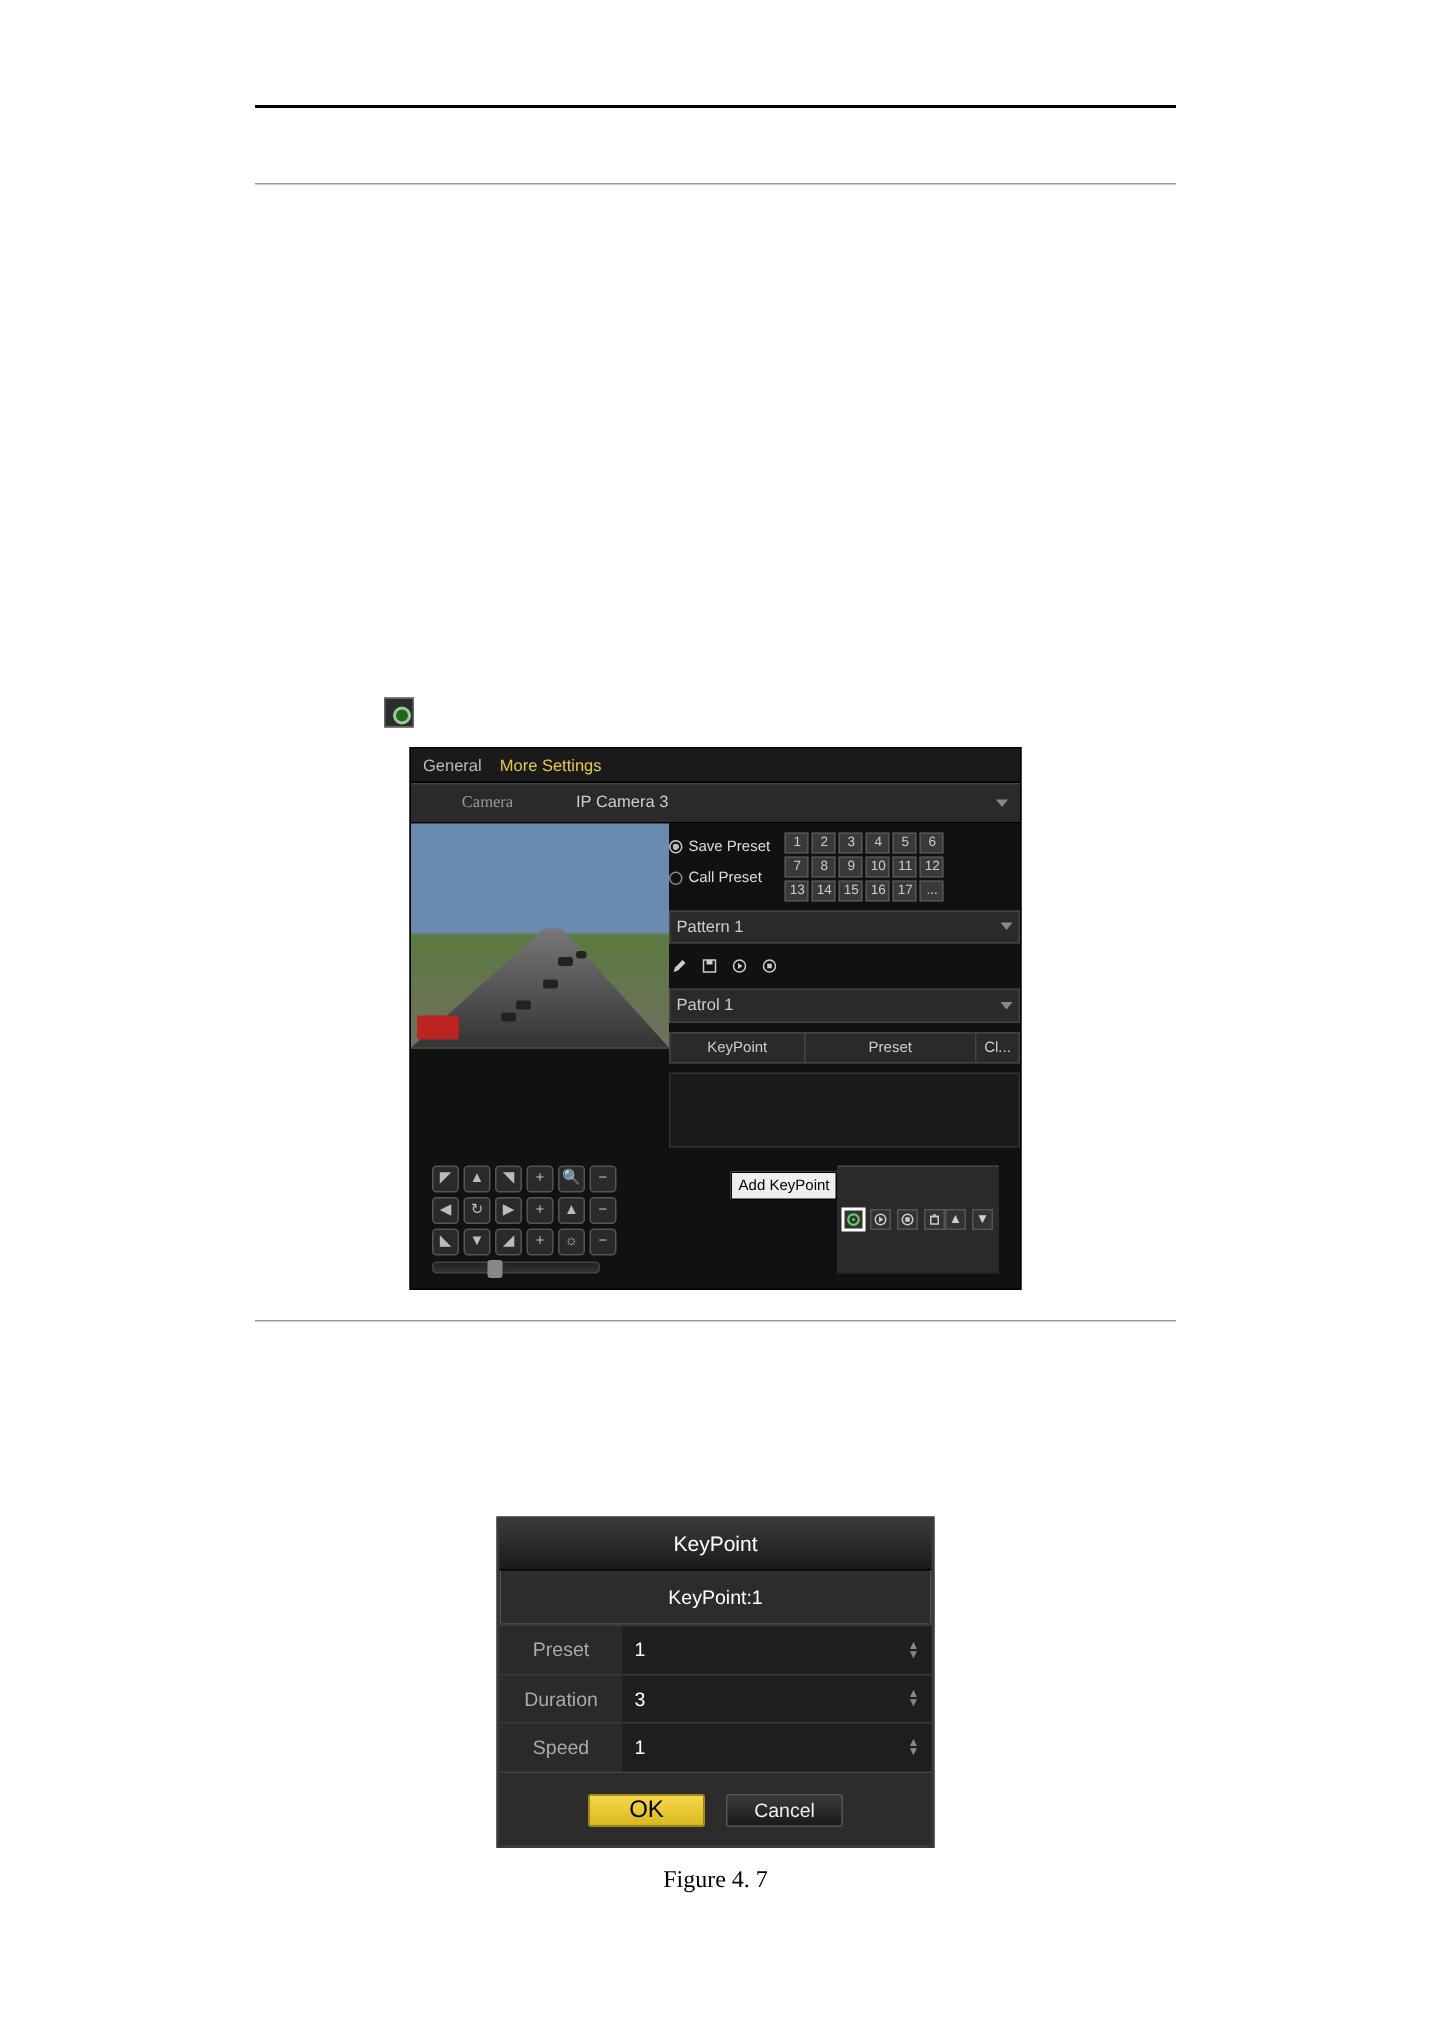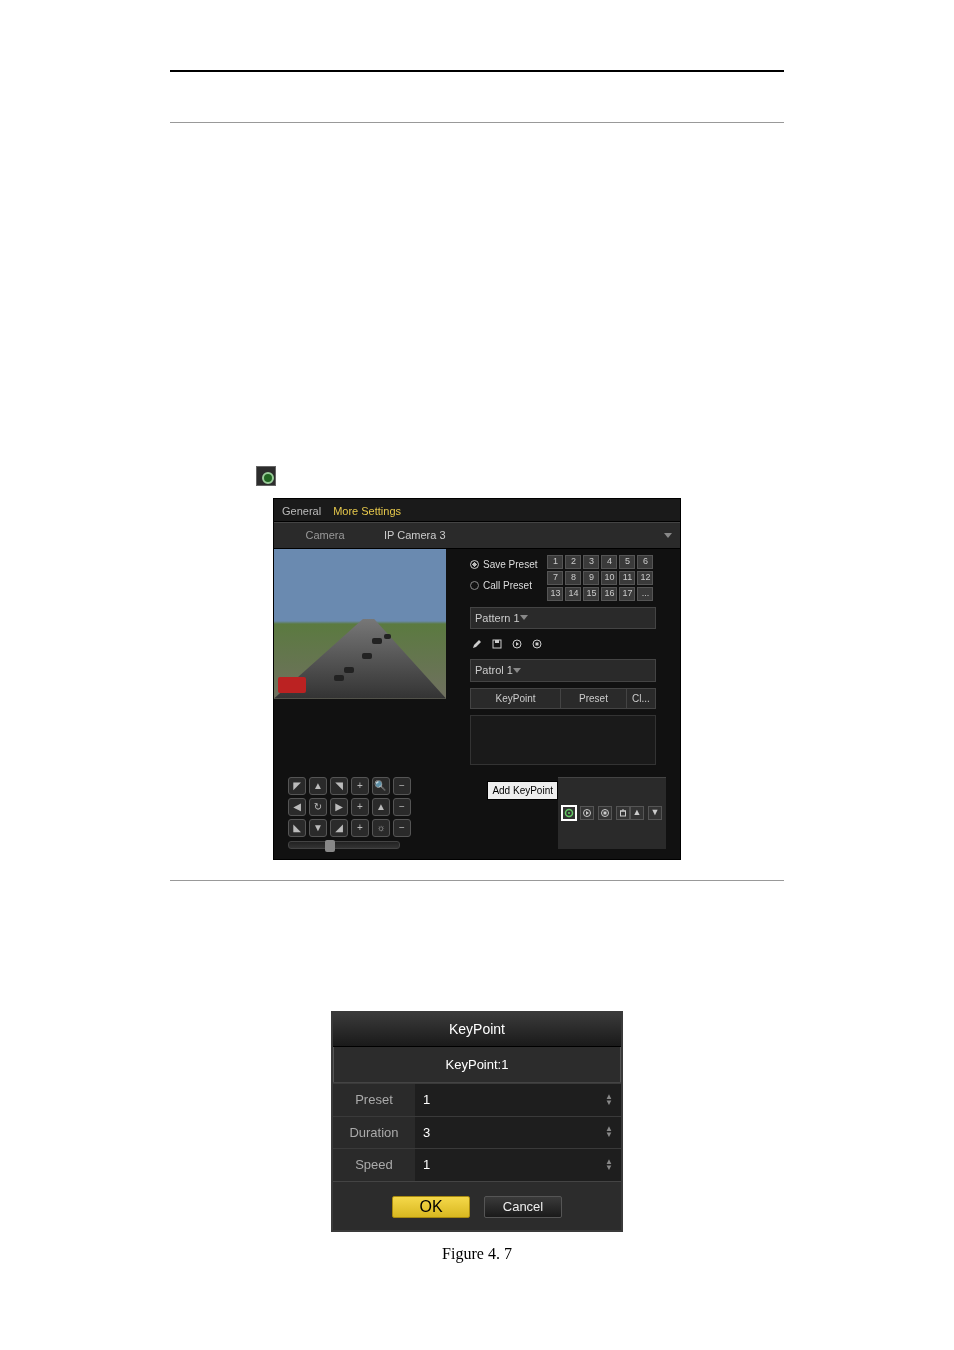--- a/index.html
+++ b/index.html
@@ -29,44 +29,44 @@
     margin: 0 auto;
     font-family: Arial, sans-serif;
     font-size: 11px;
     color: #ccc;
     border: 1px solid #000;
   }
   .ptz-tabs { display: flex; gap: 12px; padding: 4px 8px 2px 8px; border-bottom: 1px solid #000; background:#1a1a1a;}
   .ptz-tab { color: #bbb; }
   .ptz-tab.active { color: #e6c84c; }
   .ptz-row { display: flex; align-items: center; background:#2a2a2a; border-top:1px solid #444; border-bottom:1px solid #000;}
-  .ptz-label { width: 102px; padding: 4px 8px; color:#999; }
+  .ptz-label { width: 102px; padding: 4px 8px; color:#999;font-family:Liberation Serif, serif; }
   .ptz-select { flex: 1; padding: 4px 8px; color:#ccc; display:flex; justify-content:space-between; align-items:center; }
   .ptz-body { display: flex; }
   .ptz-preview {
     width: 172px; height: 150px;
     background: linear-gradient(#6a8ab0 0%, #6a8ab0 48%, #5b7a40 50%, #707060 100%);
     position: relative;
     overflow:hidden;
   }
   .road { position:absolute; bottom:0; left:0; right:0; height:80px;
     background: linear-gradient(to top, #333 0%, #777 100%);
     clip-path: polygon(0 100%, 100% 100%, 58% 0, 52% 0);
   }
   .car { position:absolute; width:10px; height:6px; background:#222; border-radius:2px;}
   .bus { position:absolute; width:28px; height:16px; background:#b22; border-radius:2px; }
-  .ptz-right { flex:1; padding: 6px 24px; display:flex; flex-direction:column; gap:6px; }
+  .ptz-right { flex:1; padding: 6px 0; display:flex; flex-direction:column; gap:6px; }
   .preset-row { display:flex; align-items:flex-start; gap:10px; }
   .radio-col { display:flex; flex-direction:column; gap:6px; padding-top:2px;}
   .radio-item { display:flex; align-items:center; gap:4px; color:#ddd; font-size:10px;}
   .radio-dot { width:9px; height:9px; border-radius:50%; border:1px solid #888; display:inline-block; }
   .radio-dot.on { background: radial-gradient(circle,#bbb 0 40%, transparent 45%); border-color:#ccc;}
   .preset-grid { display:grid; grid-template-columns: repeat(6, 16px); grid-auto-rows:14px; gap:2px; }
   .preset-cell { background:#3a3a3a; color:#ccc; font-size:9px; display:flex; align-items:center; justify-content:center; border:1px solid #555;}
-  .sel-row { display:flex; align-items:center; background:#2a2a2a; border:1px solid #444; padding:2px 4px;}
+  .sel-row { display:flex; align-items:center; justify-content:space-between; background:#2a2a2a; border:1px solid #444; padding:2px 4px;}
   .icon-row { display:flex; gap:6px; padding:2px 0;}
   .mini-icon { width:14px; height:14px; display:flex; align-items:center; justify-content:center; color:#ccc; font-size:10px; }
   .kp-header { display:flex; background:#2a2a2a; border:1px solid #444; font-size:10px;}
   .kp-header > div:first-child { width:90px; padding:2px 4px; border-right:1px solid #444;}
   .kp-header > div:nth-child(2){ flex:1; padding:2px 4px; border-right:1px solid #444;}
   .kp-header > div:last-child { width:28px; padding:2px 2px; text-align:center;}
   .kp-box { background:#1a1a1a; height:50px; border:1px solid #333; }
   .add-kp-label { display:inline-block; background:#eee; color:#000; border:1px solid #000; padding:1px 4px; font-size:10px; margin:4px 0 2px 0;}
   .bottom-bar { display:flex; align-items:center; justify-content:space-between; background:#2a2a2a; padding:3px 4px; border-top:1px solid #444;}
   .bottom-left { display:flex; gap:4px; }

